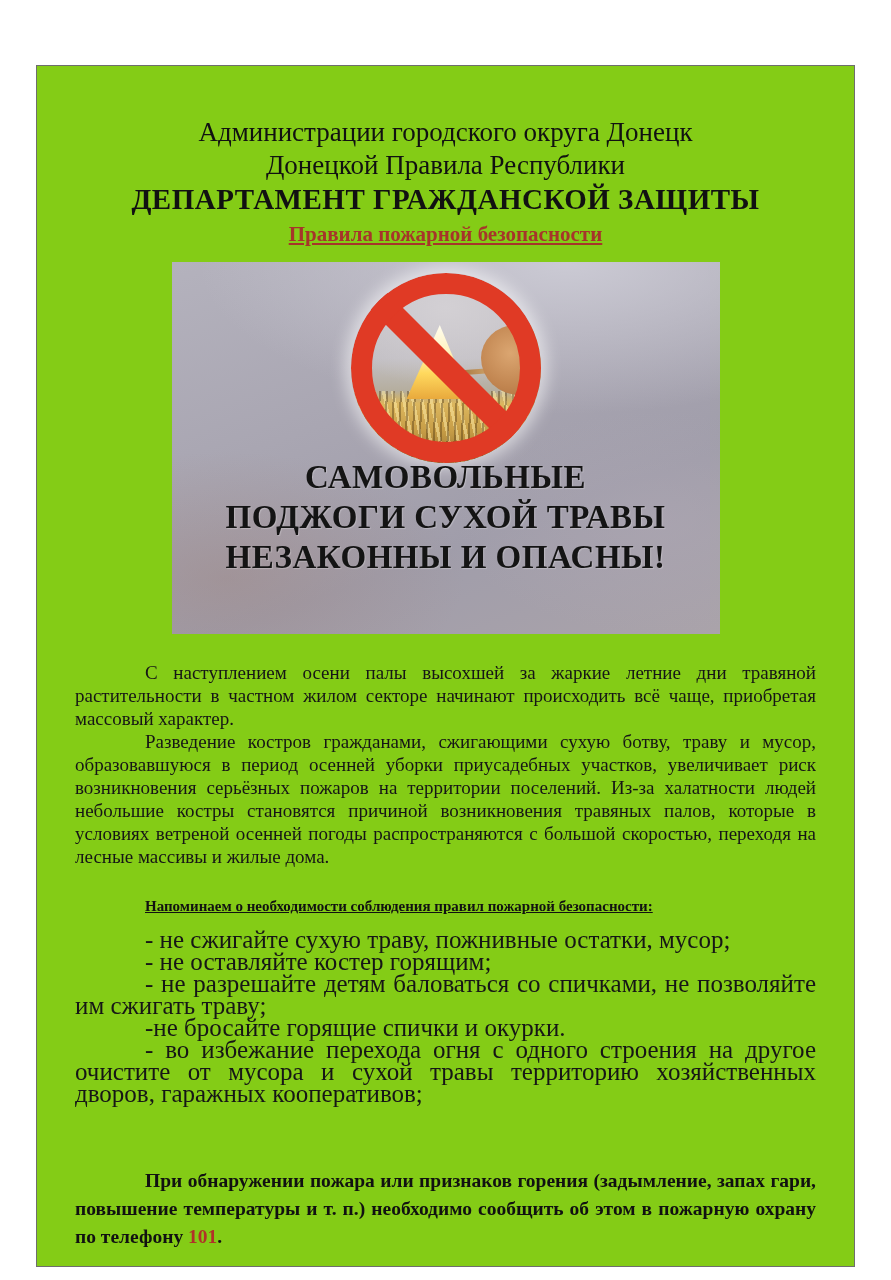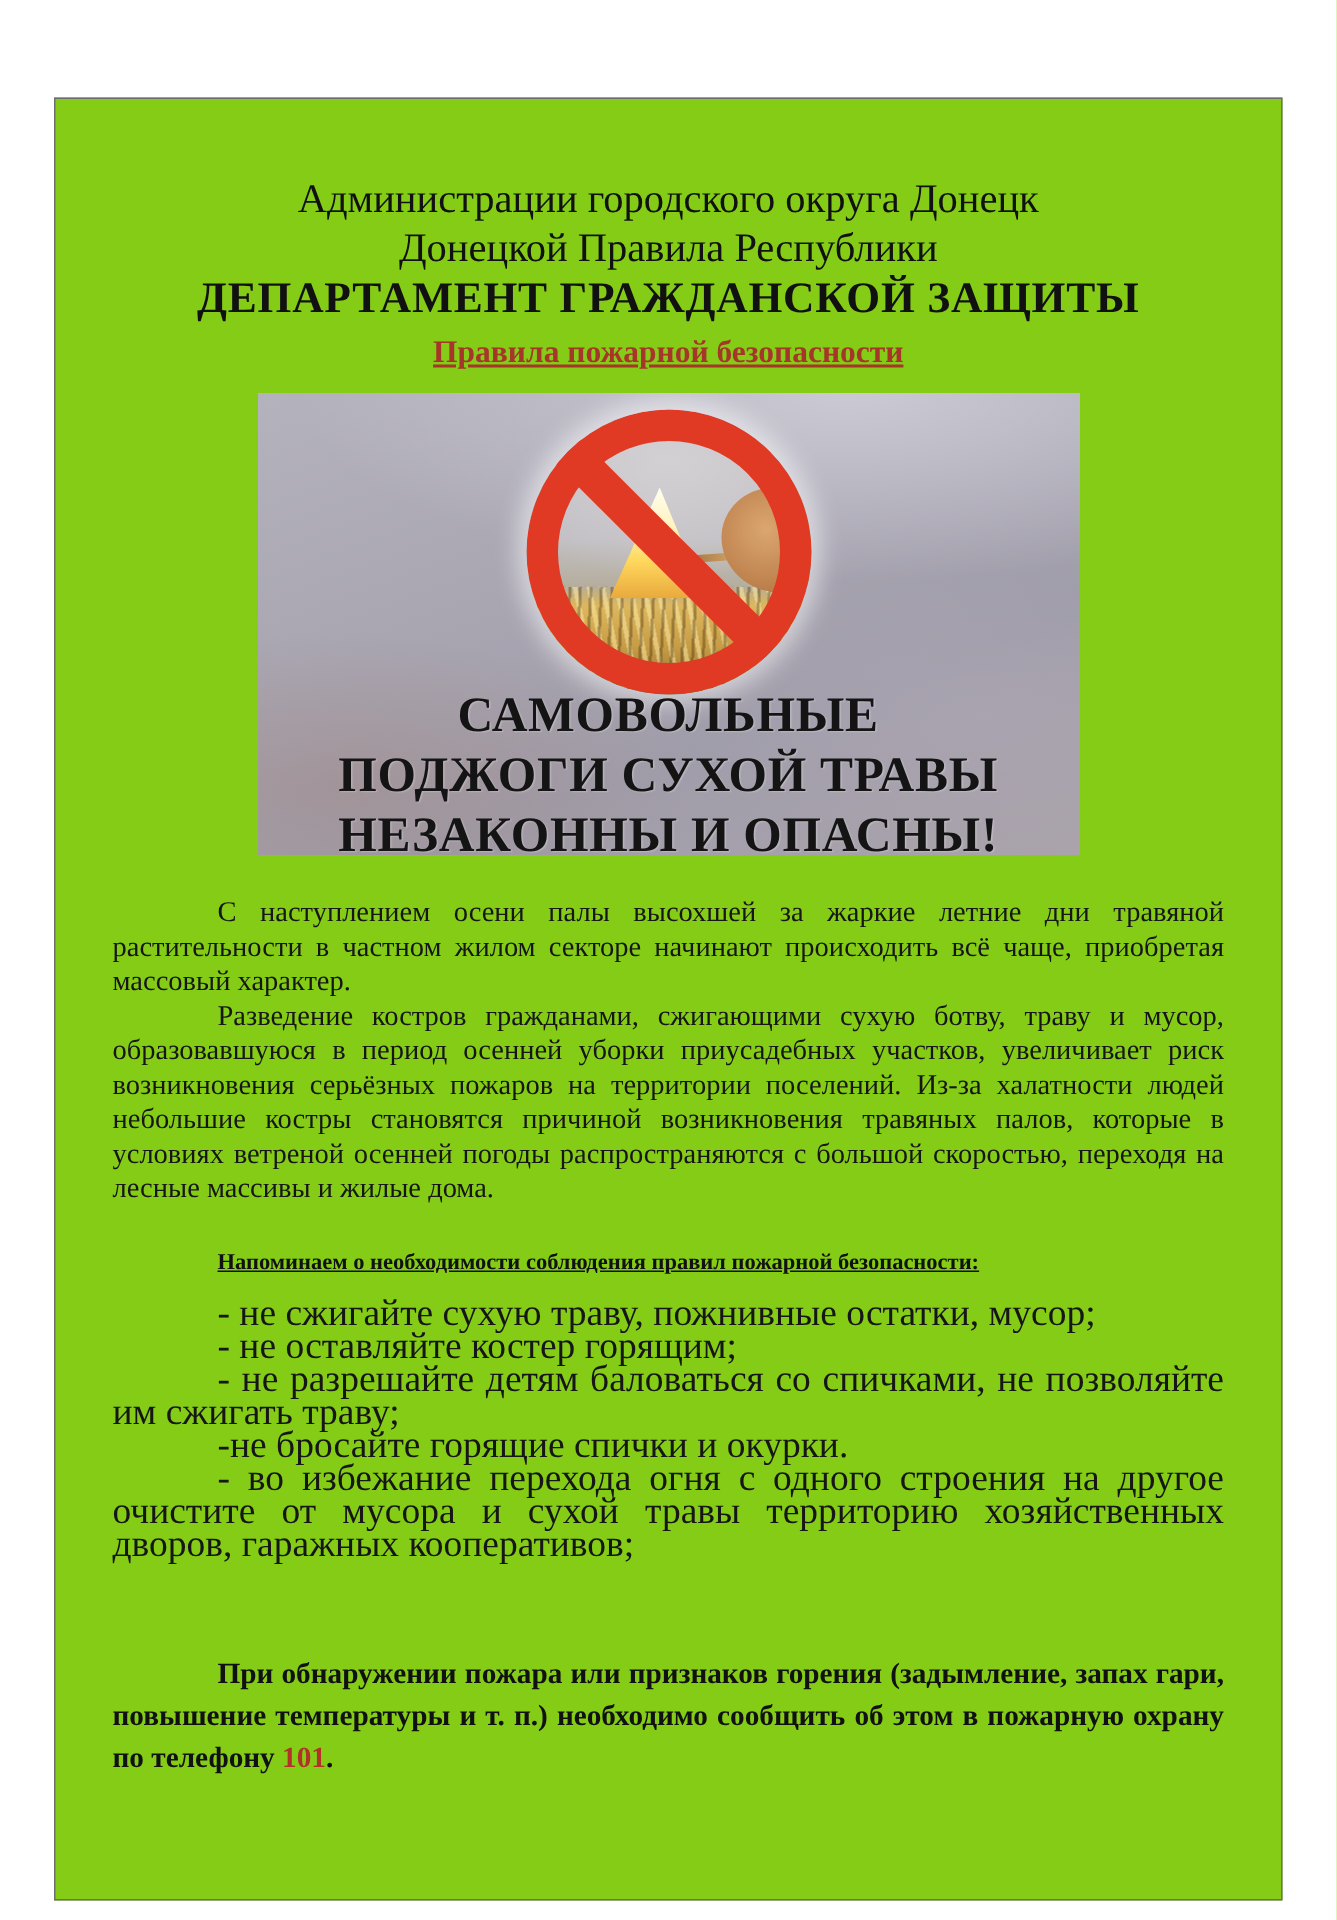--- a/index.html
+++ b/index.html
@@ -20,21 +20,21 @@
   .hdr-line { font-size:27px; line-height:33px; font-weight:400; color:#111; }
   .hdr-line3 { font-size:29px; line-height:35px; font-weight:700; color:#111; letter-spacing:0.5px; }
   .doc-link {
     display:inline-block; margin-top:4px;
     font-size:21px; line-height:26px; font-weight:700;
     color:#A6352A; text-decoration:underline; cursor:pointer;
   }
 
   
   .poster {
-    position:relative; width:548px; height:308px; margin:15px auto 0;
+    position:relative; width:548px; height:372px; margin:15px auto 0;
     overflow:hidden;
     background:
       radial-gradient(140% 85% at 72% 0%, #cbcad4 0%, rgba(203,202,212,0) 48%),
       radial-gradient(70% 55% at 10% 85%, rgba(158,128,120,0.38), rgba(158,128,120,0) 62%),
       radial-gradient(60% 50% at 88% 70%, rgba(175,168,180,0.5), rgba(175,168,180,0) 60%),
       linear-gradient(160deg, #b4b2bd 0%, #a9a6b2 38%, #a09daa 68%, #aaa3aa 100%);
     text-decoration: underline;
   }
   .sign {
     position:absolute; left:50%; top:11px; transform:translateX(-50%);

